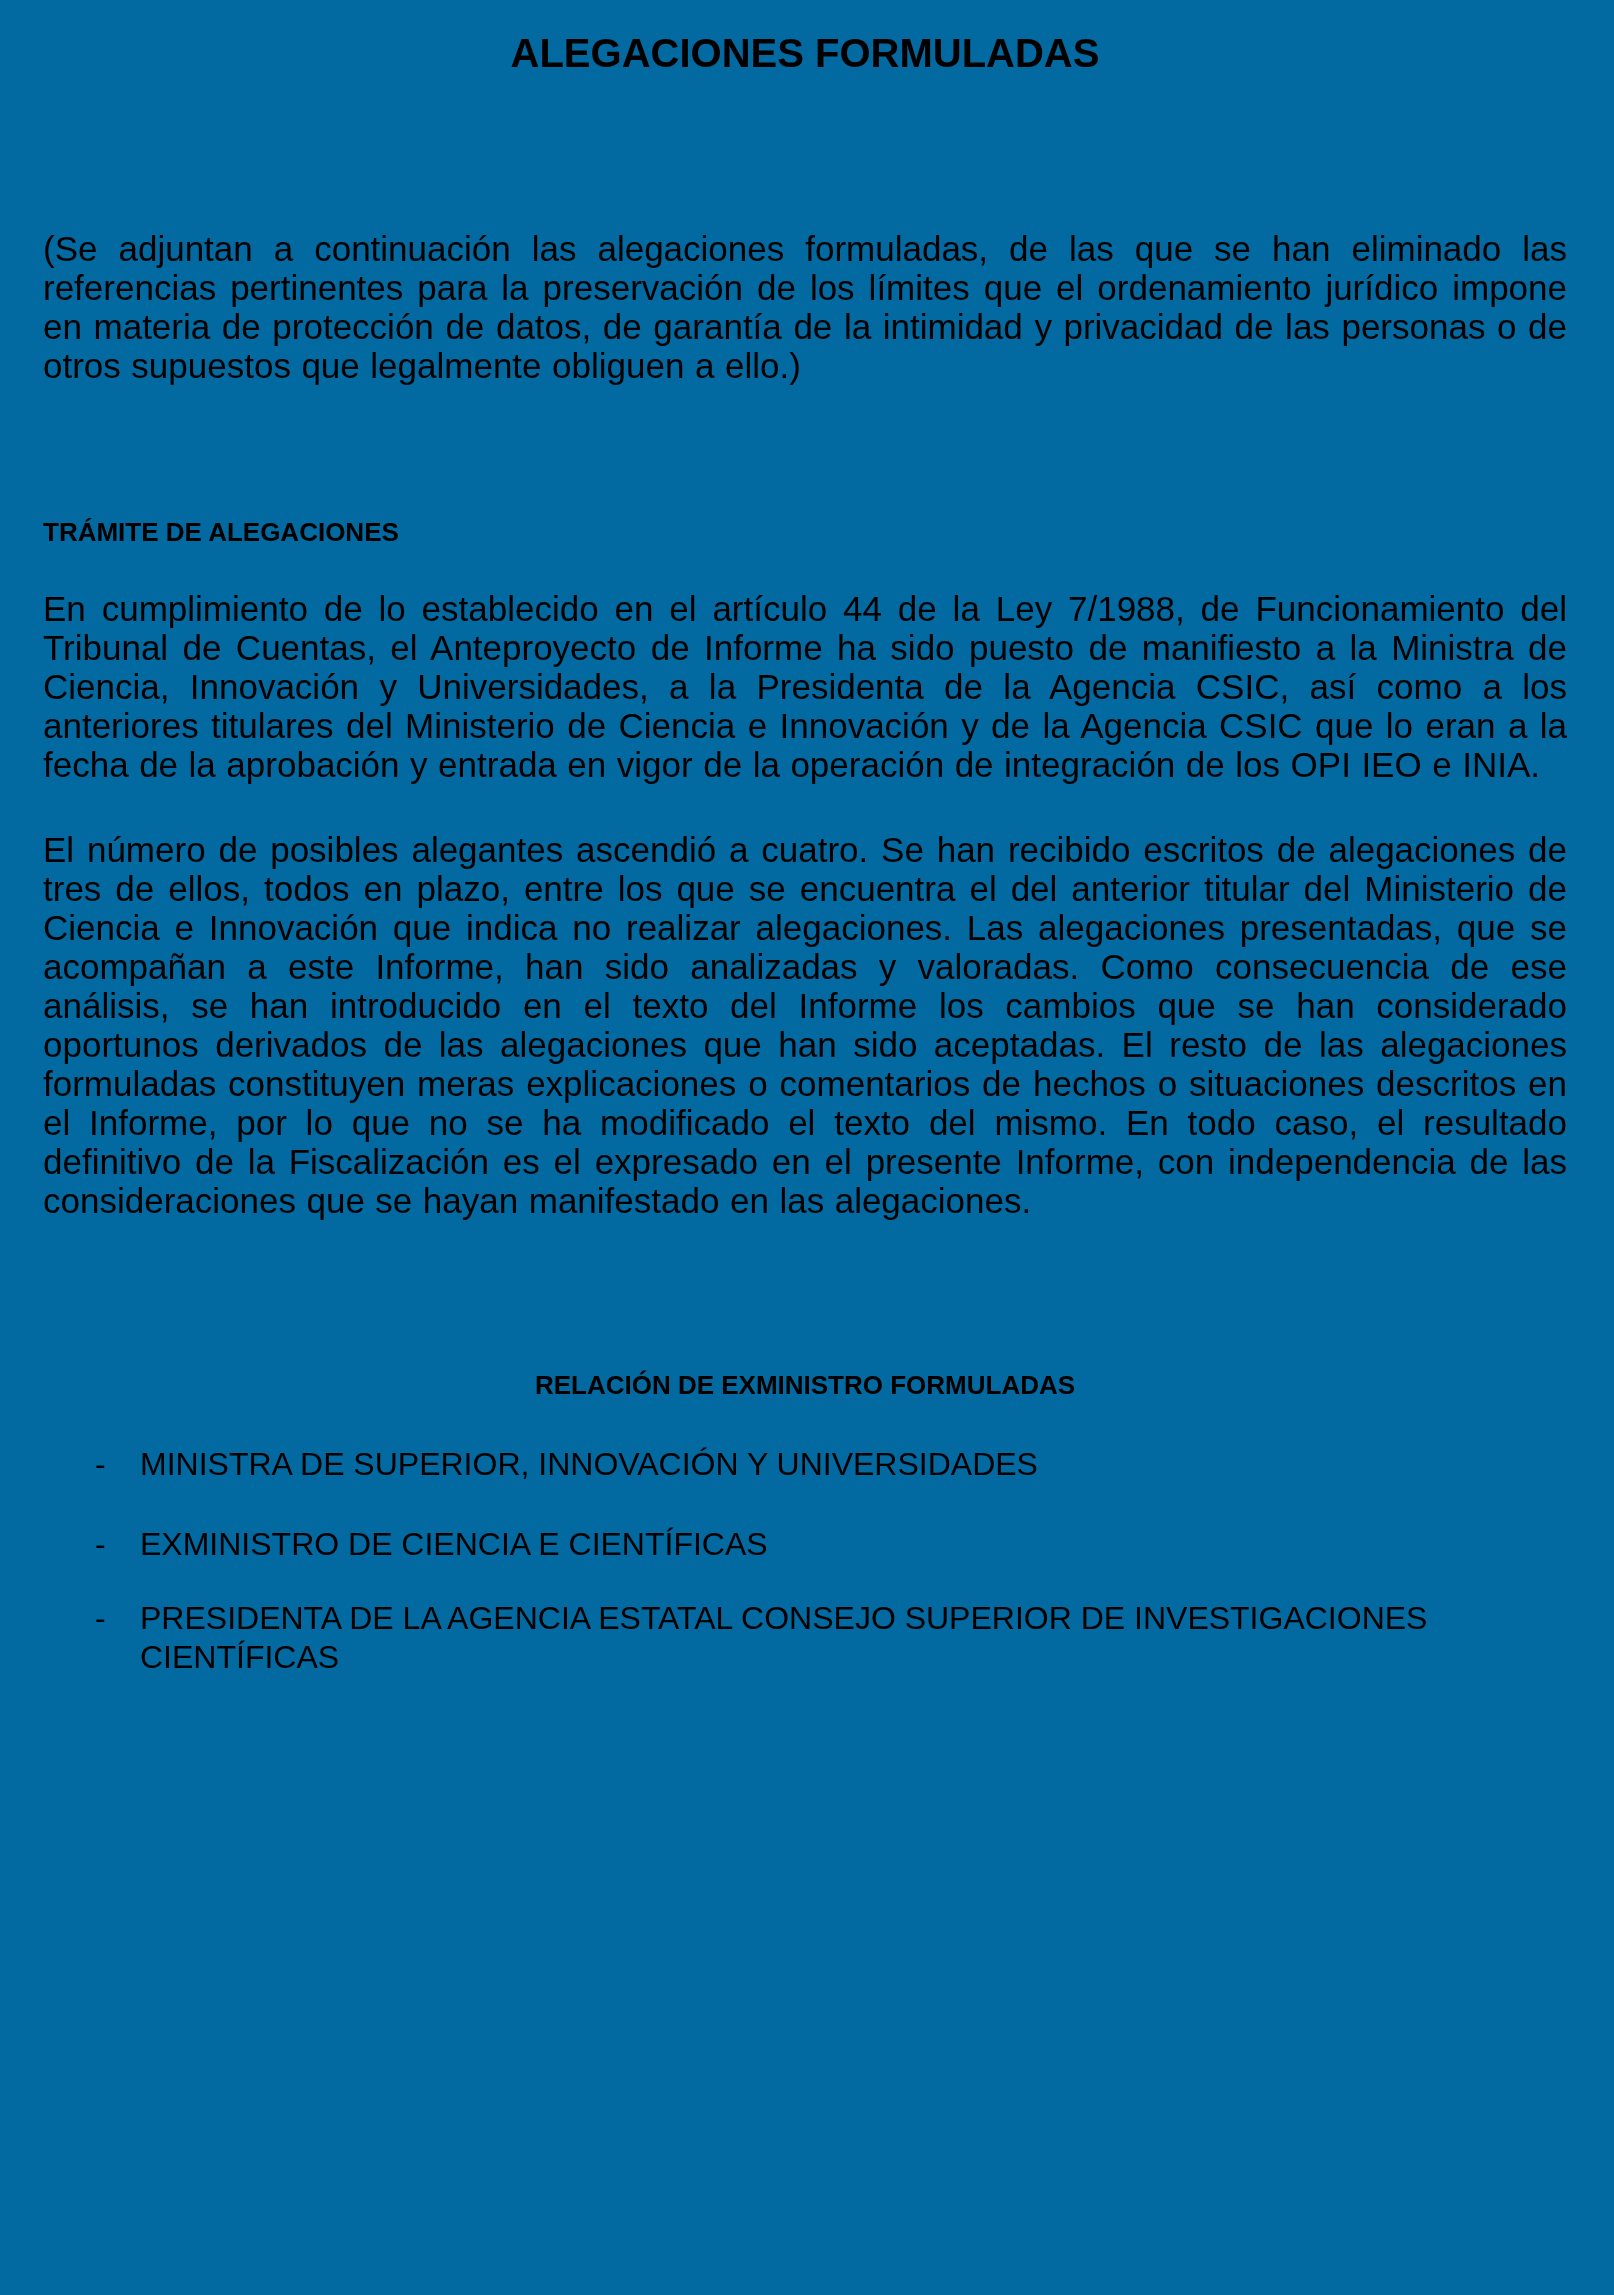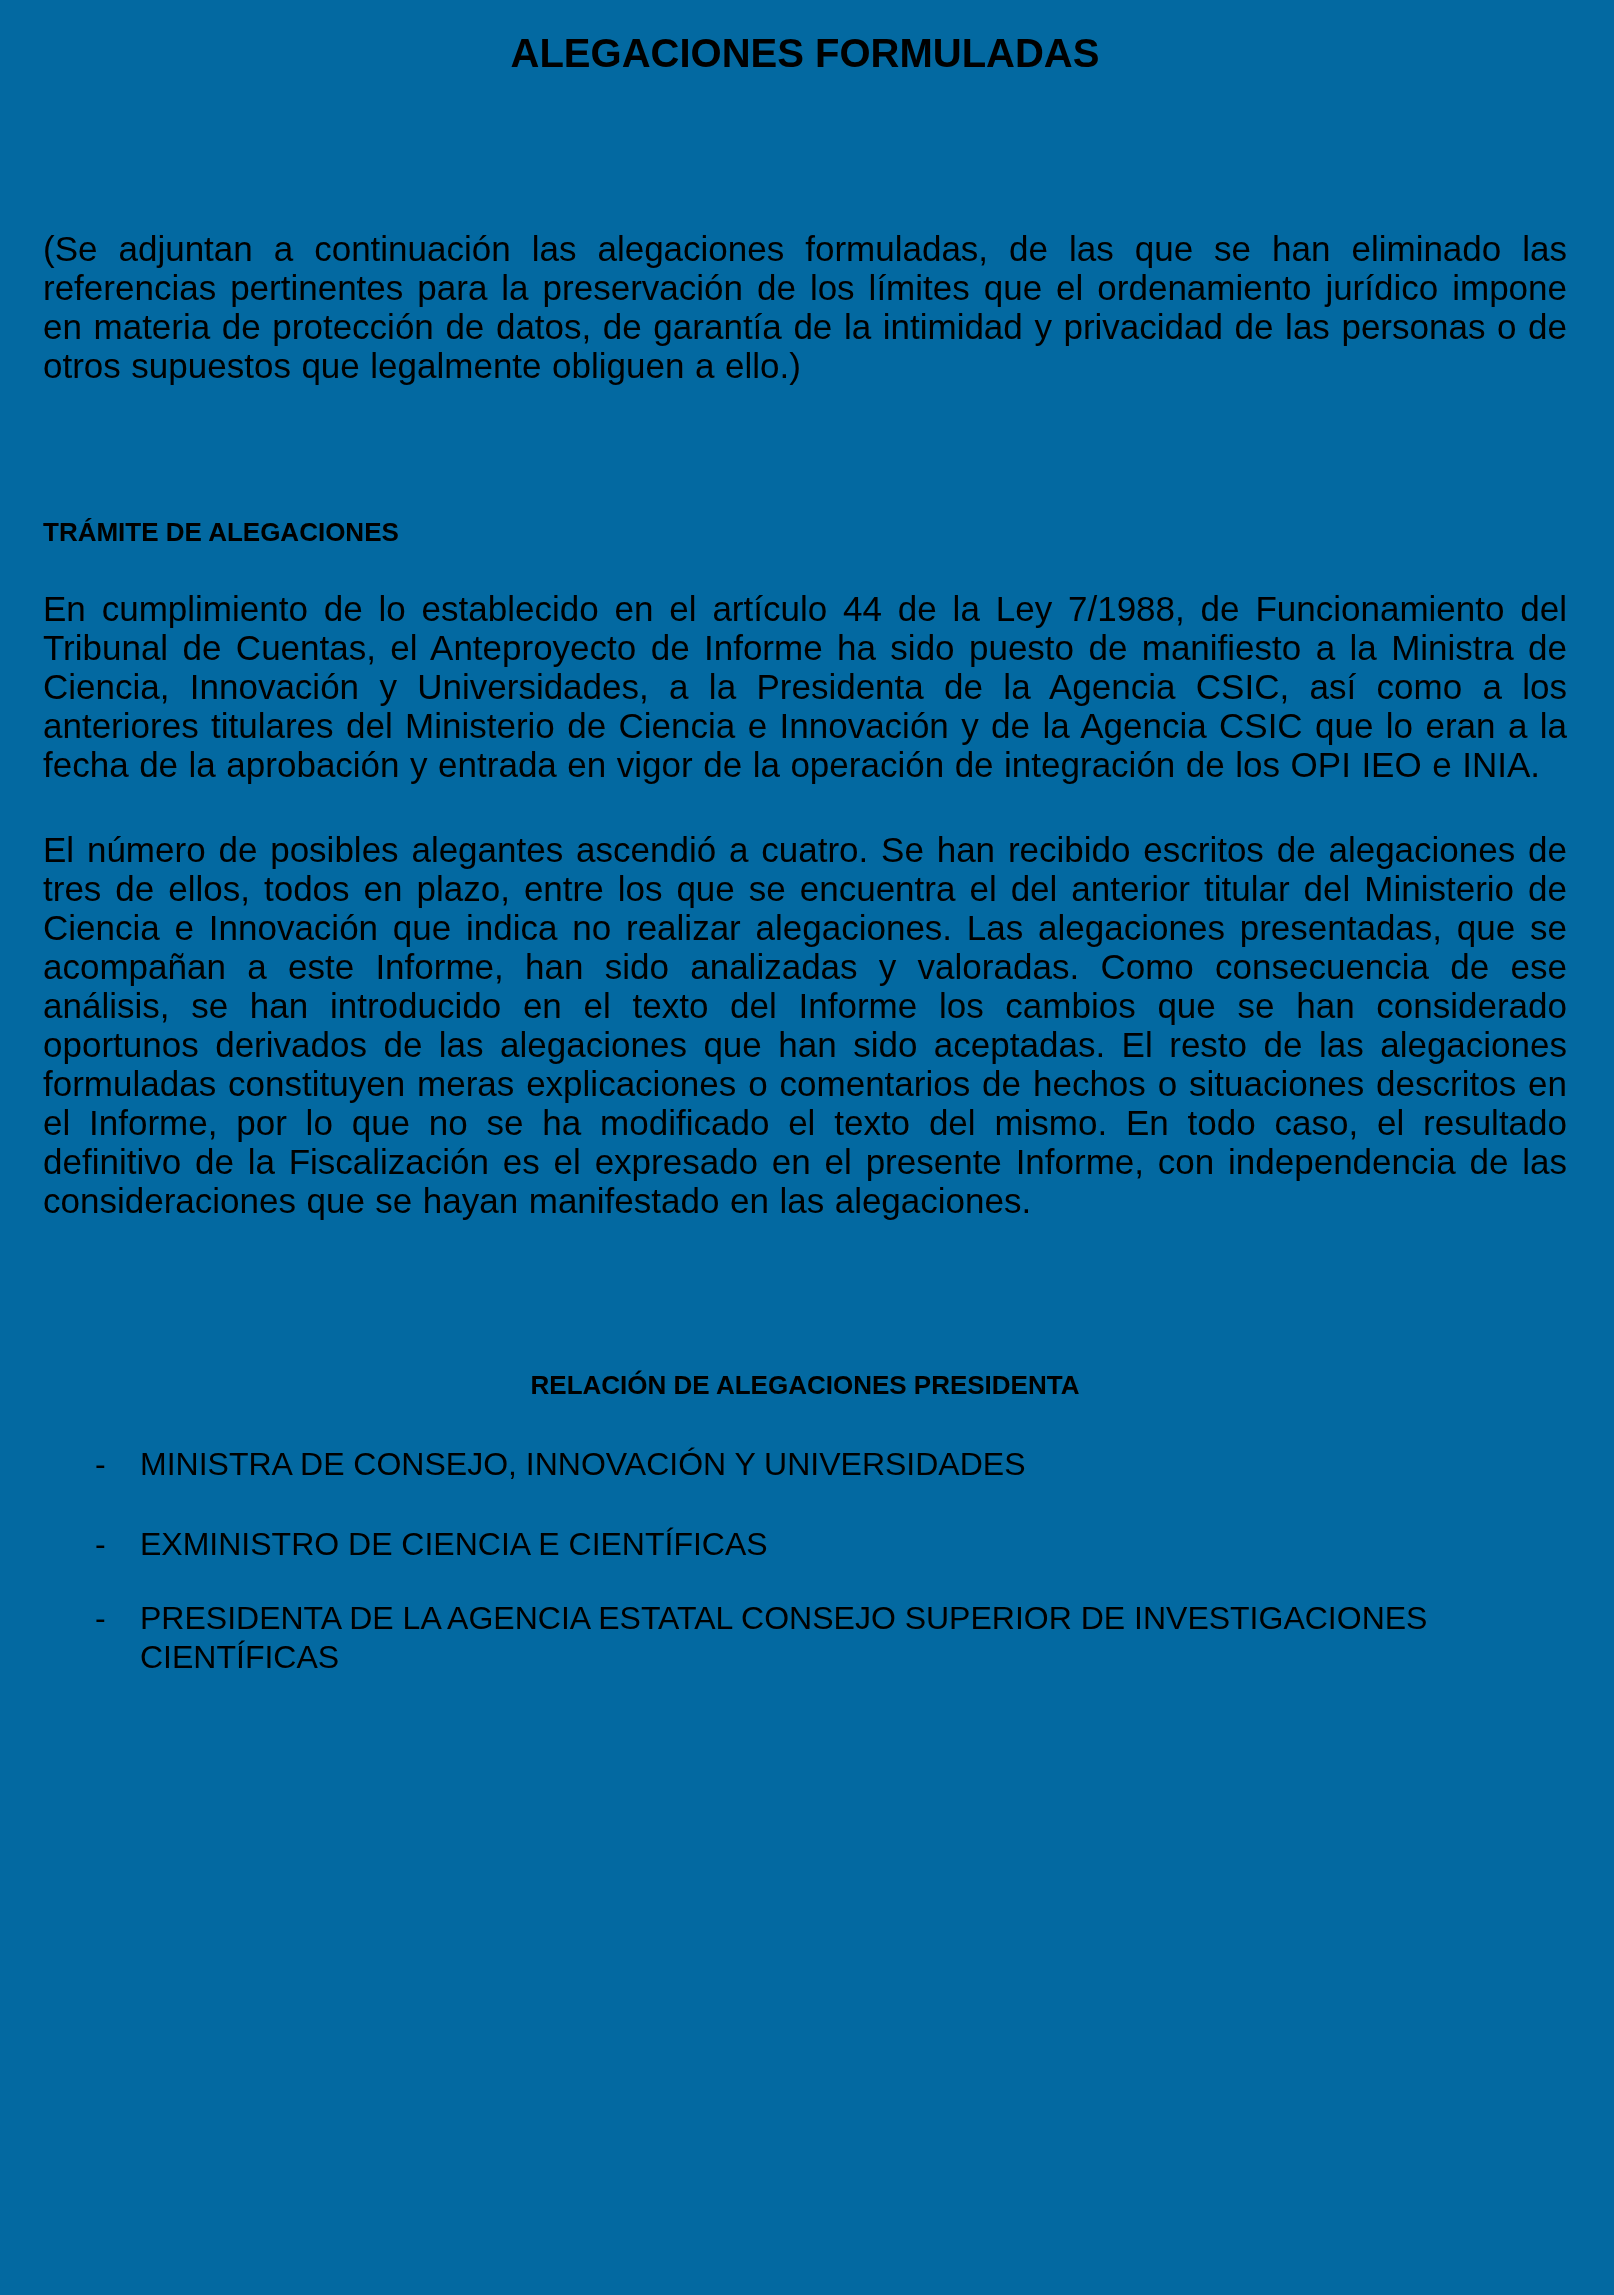--- a/index.html
+++ b/index.html
@@ -89,26 +89,26 @@
   <h1 class="doc-title">ALEGACIONES FORMULADAS</h1>
 
   <p class="para para-intro">(Se adjuntan a continuación las alegaciones formuladas, de las que se han eliminado las referencias pertinentes para la preservación de los límites que el ordenamiento jurídico impone en materia de protección de datos, de garantía de la intimidad y privacidad de las personas o de otros supuestos que legalmente obliguen a ello.)</p>
 
   <h2 class="section-heading heading-tramite">TRÁMITE DE ALEGACIONES</h2>
 
   <p class="para para-tramite-1">En cumplimiento de lo establecido en el artículo 44 de la Ley 7/1988, de Funcionamiento del Tribunal de Cuentas, el Anteproyecto de Informe ha sido puesto de manifiesto a la Ministra de Ciencia, Innovación y Universidades, a la Presidenta de la Agencia CSIC, así como a los anteriores titulares del Ministerio de Ciencia e Innovación y de la Agencia CSIC que lo eran a la fecha de la aprobación y entrada en vigor de la operación de integración de los OPI IEO e INIA.</p>
 
   <p class="para para-tramite-2">El número de posibles alegantes ascendió a cuatro. Se han recibido escritos de alegaciones de tres de ellos, todos en plazo, entre los que se encuentra el del anterior titular del Ministerio de Ciencia e Innovación que indica no realizar alegaciones. Las alegaciones presentadas, que se acompañan a este Informe, han sido analizadas y valoradas. Como consecuencia de ese análisis, se han introducido en el texto del Informe los cambios que se han considerado oportunos derivados de las alegaciones que han sido aceptadas. El resto de las alegaciones formuladas constituyen meras explicaciones o comentarios de hechos o situaciones descritos en el Informe, por lo que no se ha modificado el texto del mismo. En todo caso, el resultado definitivo de la Fiscalización es el expresado en el presente Informe, con independencia de las consideraciones que se hayan manifestado en las alegaciones.</p>
 
-  <h2 class="section-heading heading-relacion">RELACIÓN DE ALEGACIONES PRESIDENTA</h2>
+  <h2 class="section-heading heading-relacion">RELACIÓN DE EXMINISTRO FORMULADAS</h2>
 
   <ul class="alegantes-list">
     <li class="item-1">
       <span class="list-marker">-</span>
-      <span class="list-text">MINISTRA DE CONSEJO, INNOVACIÓN Y UNIVERSIDADES</span>
+      <span class="list-text">MINISTRA DE SUPERIOR, INNOVACIÓN Y UNIVERSIDADES</span>
     </li>
     <li class="item-2">
       <span class="list-marker">-</span>
       <span class="list-text">EXMINISTRO DE CIENCIA E CIENTÍFICAS</span>
     </li>
     <li class="item-3">
       <span class="list-marker">-</span>
       <span class="list-text">PRESIDENTA DE LA AGENCIA ESTATAL CONSEJO SUPERIOR DE INVESTIGACIONES CIENTÍFICAS</span>
     </li>
   </ul>

